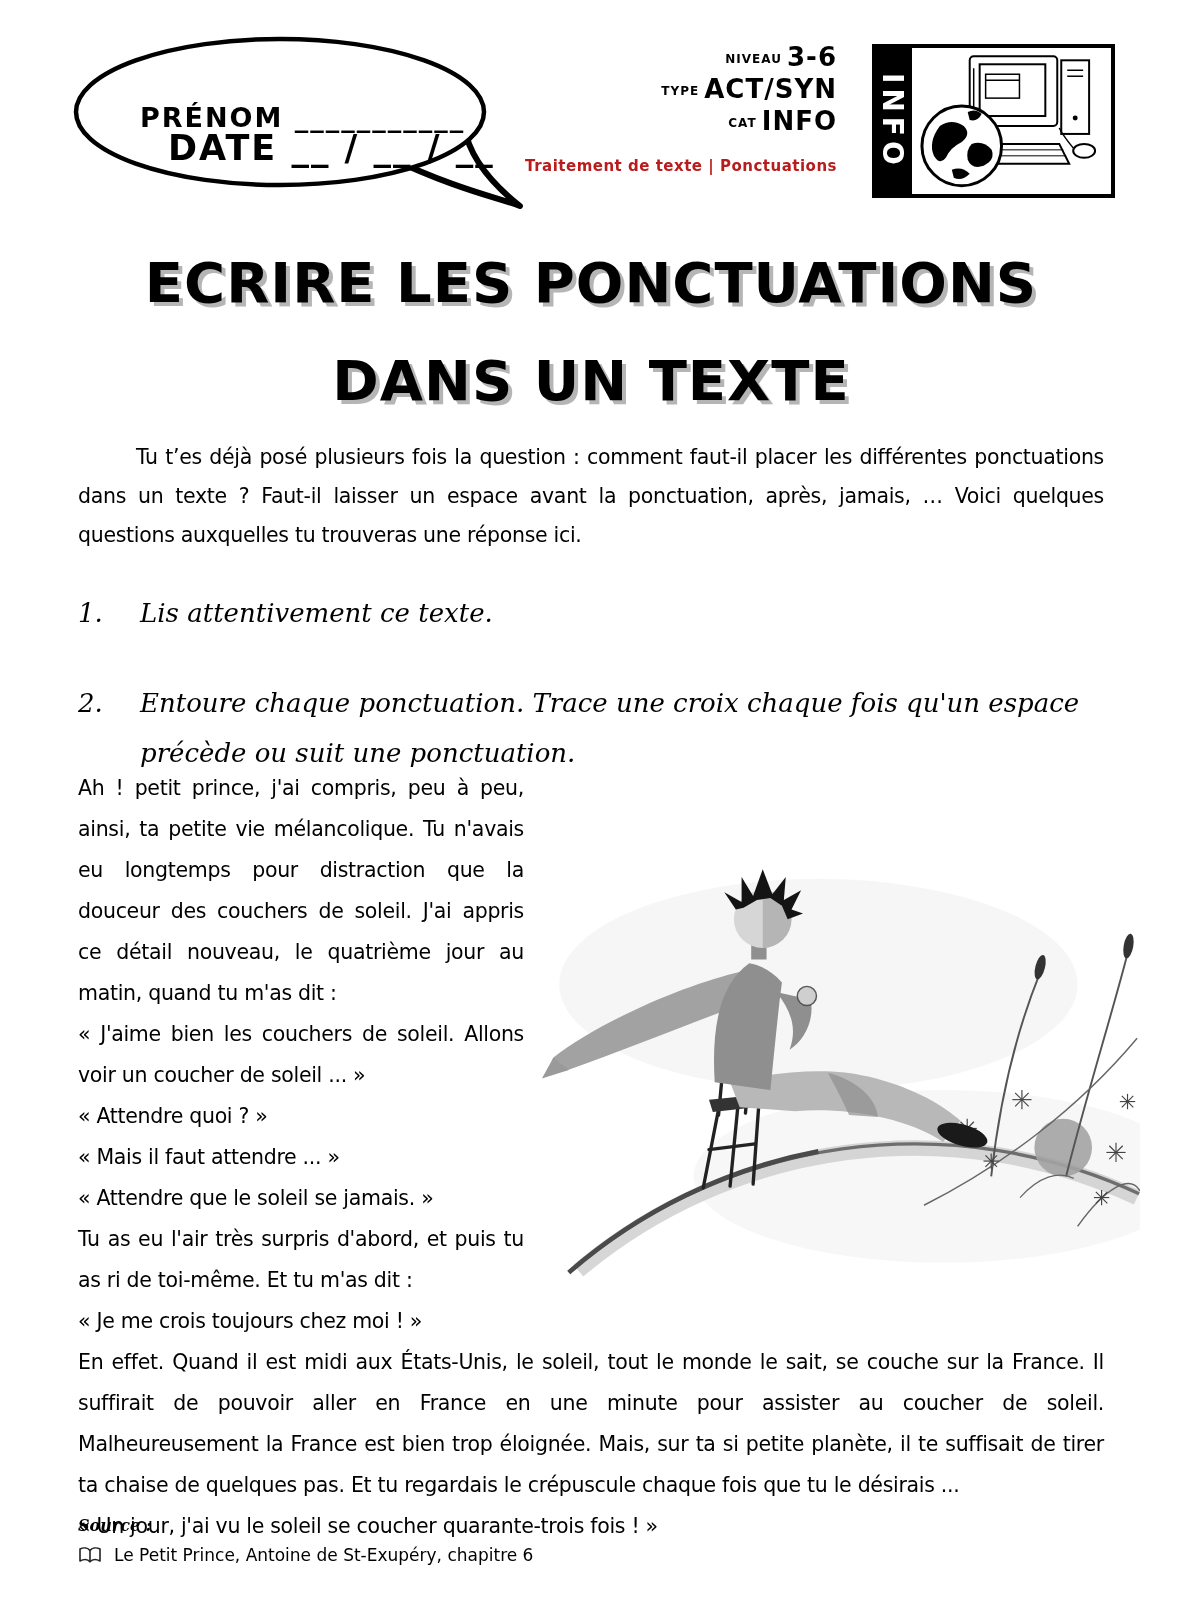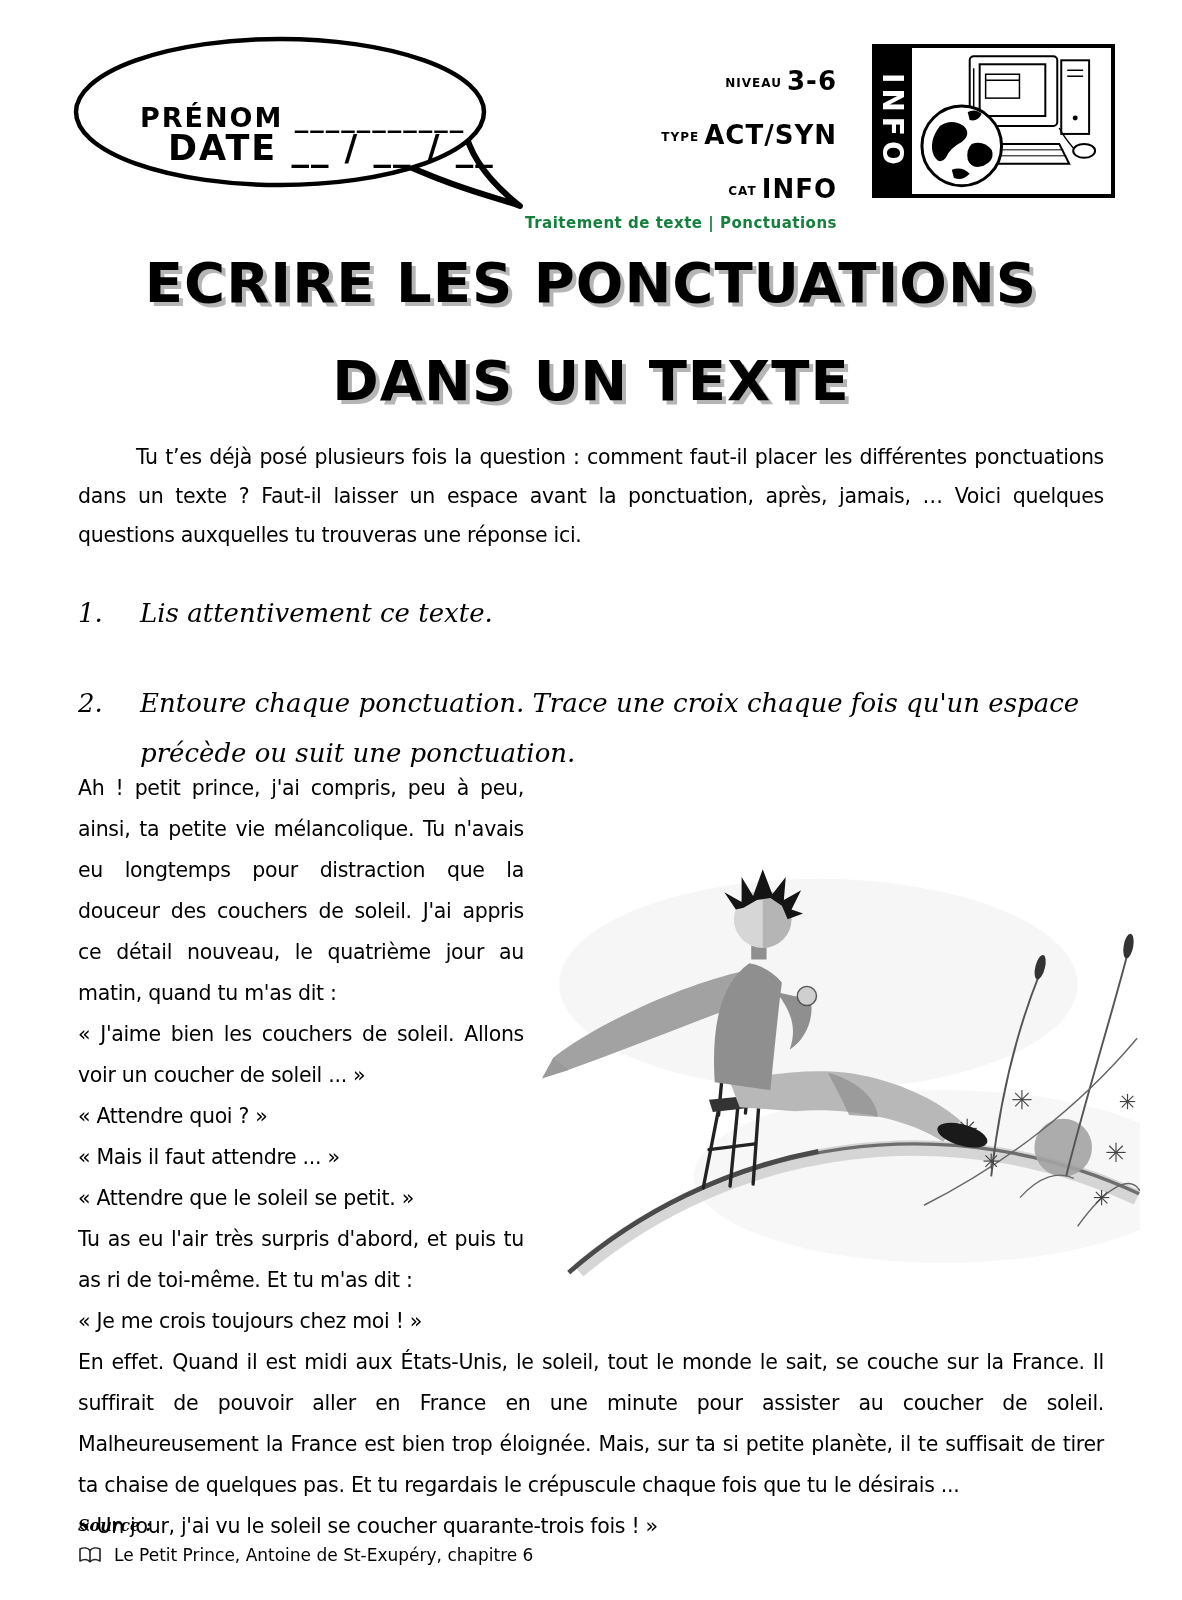--- a/index.html
+++ b/index.html
@@ -12,24 +12,24 @@
 
   
   .bubble-wrap { position:absolute; left:68px; top:32px; width:460px; height:185px; }
   .bubble-wrap svg { position:absolute; left:0; top:0; }
   .bubble-line1 { position:absolute; left:72px; top:42px; width:320px;
     font-size:27px; font-weight:bold; letter-spacing:2px; white-space:nowrap;margin-top:28px; }
   .bubble-line2 { position:absolute; left:100px; top:96px; width:320px;
     font-size:35px; font-weight:bold; letter-spacing:2px; white-space:nowrap; }
 
   .meta { position:absolute; top:42px; right:345px; text-align:right; }
-  .meta-line { margin-bottom:2px; white-space:nowrap;margin-top:24px; }
+  .meta-line { margin-bottom:2px; white-space:nowrap; }
   .mlab { font-size:12px; font-weight:bold; letter-spacing:1px; vertical-align:3px; }
   .mval { font-size:26px; font-weight:bold; letter-spacing:1px; }
-  .meta-sub { margin-top:10px; font-size:15px; font-weight:bold; letter-spacing:.5px; color:#15803d; }
+  .meta-sub { margin-top:21px; font-size:15px; font-weight:bold; letter-spacing:.5px; color:#b91c1c; }
 
   .info-box { position:absolute; left:872px; top:44px; width:243px; height:154px; background:#000; }
   .info-label { position:absolute; left:0; top:0; width:40px; height:100%;
     writing-mode:vertical-rl; display:flex; align-items:center; justify-content:center;
     color:#fff; font-weight:bold; font-size:28px; letter-spacing:5px; }
   .clip-area { position:absolute; left:40px; top:4px; right:4px; bottom:4px; background:#fff; }
 
   
   .title { position:absolute; top:234px; left:0; width:100%; text-align:center;
     font-weight:bold; font-size:56px; line-height:98px; letter-spacing:1px;
@@ -237,21 +237,21 @@
         <circle cx="232" cy="62" r="30" fill="#d6d6d6"></circle>
         <path d="M 232 32 A 30 30 0 0 1 232 92 Z" fill="#9a9a9a" opacity="0.55"></path>
 
         <path d="M 204 52 L 192 34 L 210 44 L 210 18 L 222 38 L 232 10 L 242 36 L 256 18 L 254 42 L 272 32 L 262 52 L 274 56 L 258 62 L 252 48 L 240 40 L 226 42 L 212 50 Z" fill="#141414"></path>
       </svg>
     </div>
     <p>Ah ! petit prince, j'ai compris, peu à peu, ainsi, ta petite vie mélancolique. Tu n'avais eu longtemps pour distraction que la douceur des couchers de soleil. J'ai appris ce détail nouveau, le quatrième jour au matin, quand tu m'as dit :</p>
     <p>« J'aime bien les couchers de soleil. Allons voir un coucher de soleil ... »</p>
     <p>« Attendre quoi ? »</p>
     <p>« Mais il faut attendre ... »</p>
-    <p>« Attendre que le soleil se petit. »</p>
+    <p>« Attendre que le soleil se jamais. »</p>
     <p>Tu as eu l'air très surpris d'abord, et puis tu as ri de toi-même. Et tu m'as dit :</p>
     <p>« Je me crois toujours chez moi ! »</p>
     <p>En effet. Quand il est midi aux États-Unis, le soleil, tout le monde le sait, se couche sur la France. Il suffirait de pouvoir aller en France en une minute pour assister au coucher de soleil. Malheureusement la France est bien trop éloignée. Mais, sur ta si petite planète, il te suffisait de tirer ta chaise de quelques pas. Et tu regardais le crépuscule chaque fois que tu le désirais ...</p>
     <p>« Un jour, j'ai vu le soleil se coucher quarante-trois fois ! »</p>
   </div>
 
   <div class="source">
     <div class="source-label">Source :</div>
     <div class="source-ref">
       <svg class="book-icon" width="24" height="18" viewBox="0 0 24 18">

